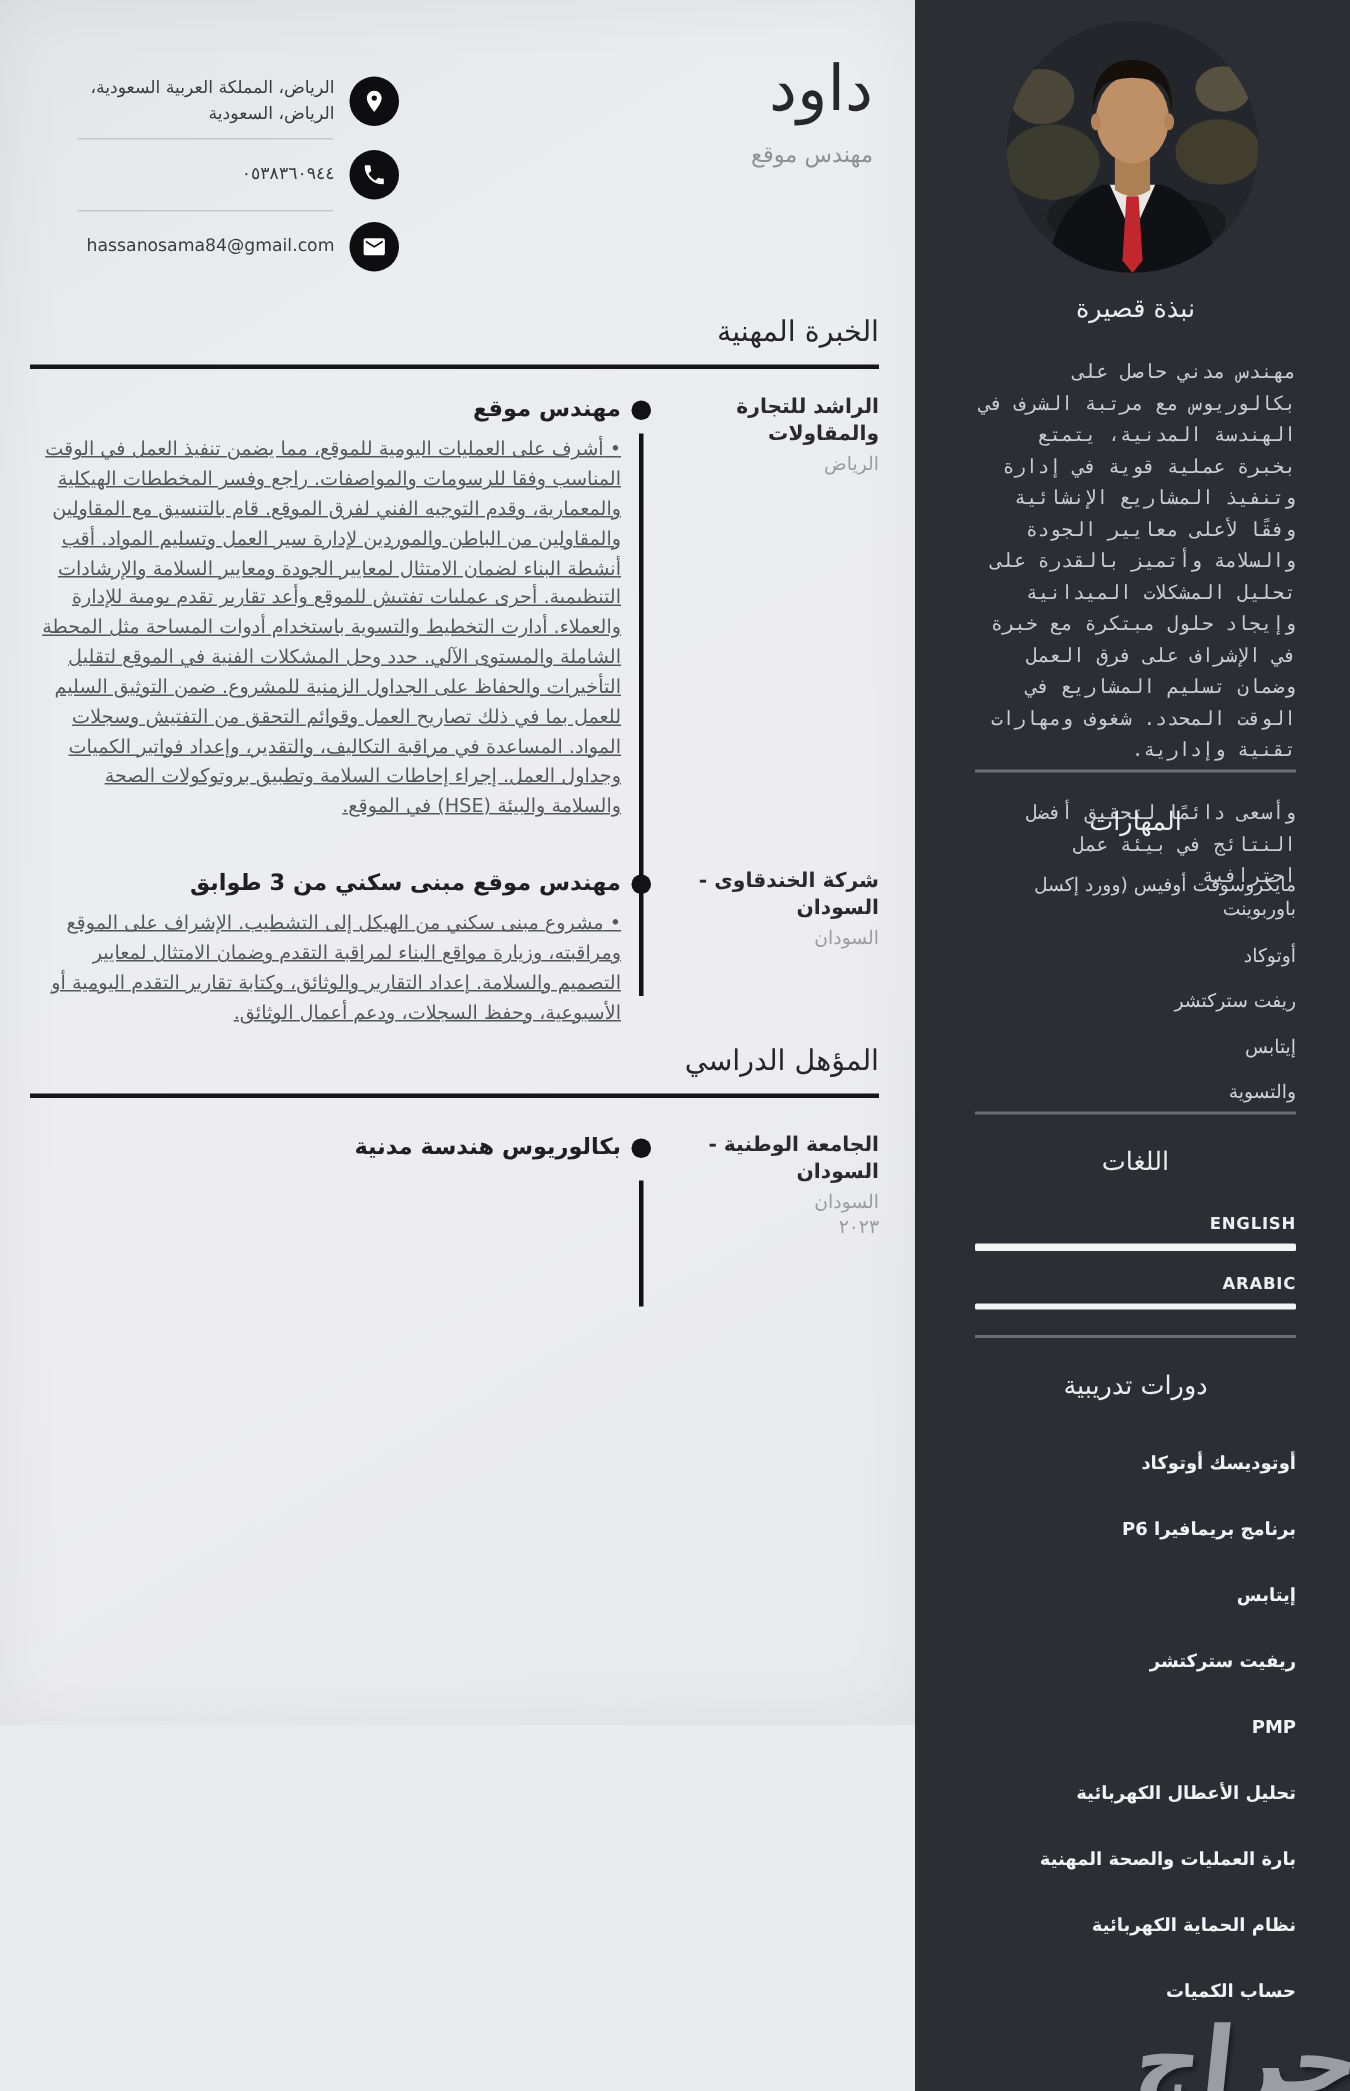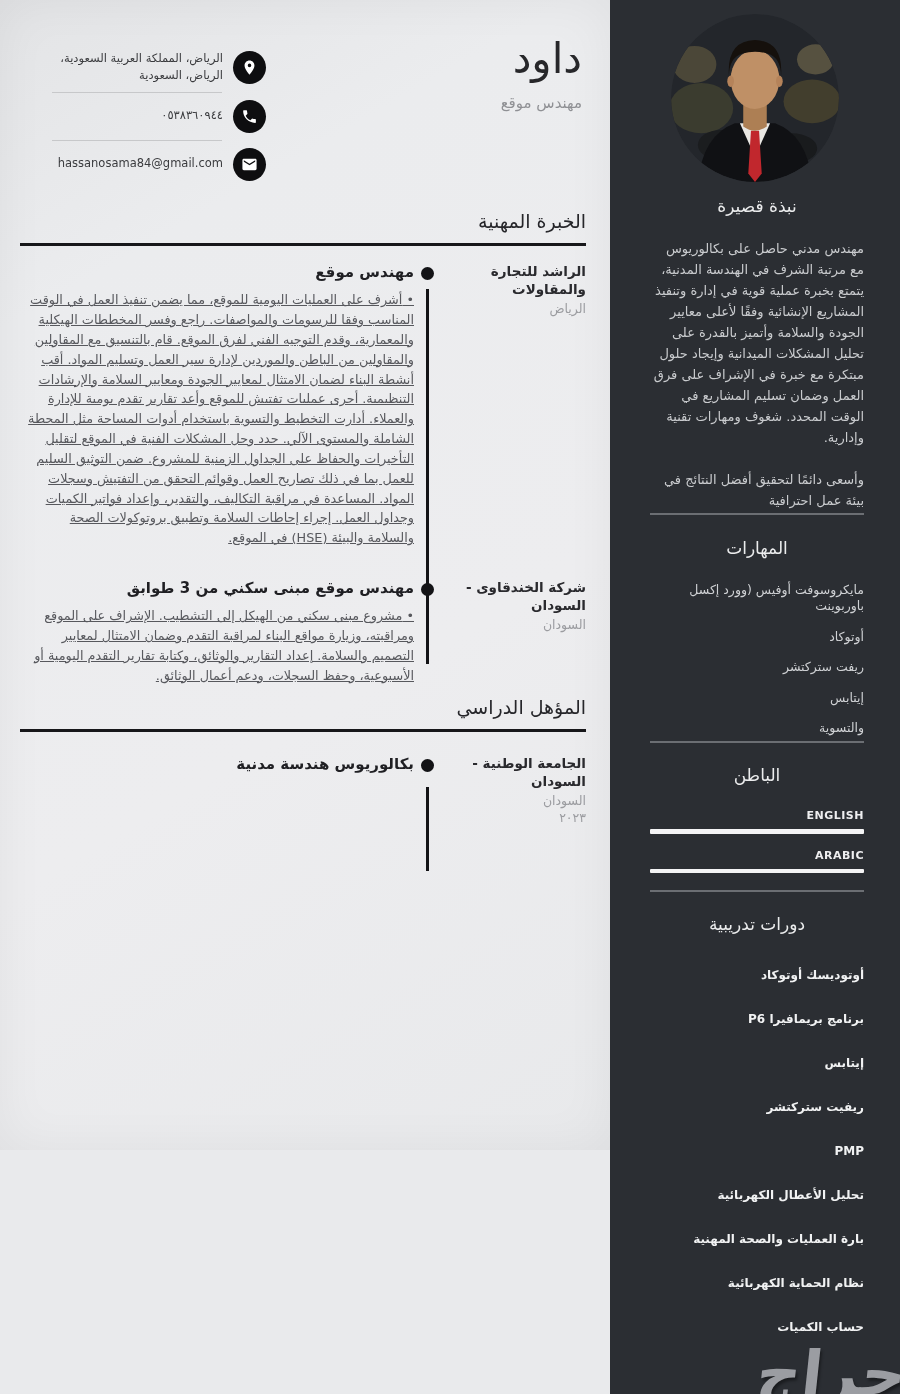--- a/index.html
+++ b/index.html
@@ -51,21 +51,21 @@
   .year{font-size:12.5px;color:#9b9ca0;margin-top:2px;}
   .bullet{margin-top:8px;font-size:12.8px;line-height:1.55;color:#57585d;text-align:right;text-decoration:underline;}
   .bullet::before{content:"•  ";color:#57585d;}
   
   .sidebar{position:absolute;left:610px;top:0;width:290px;height:1394px;background:#2b2e33;overflow:hidden;}
   .photo{position:absolute;top:14px;left:61px;width:168px;height:168px;border-radius:50%;overflow:hidden;}
   .photo svg{display:block;width:100%;height:100%;}
   .sb-heading{font-size:17px;color:#ebeced;font-weight:400;direction:rtl;text-align:center;}
   .sb-abs{position:absolute;left:40px;right:36px;}
   .sb-summary-h{top:196px;}
-  .sb-summary-p{top:238px;font-size:13px;line-height:21px;color:#c9cbce;direction:rtl;text-align:right;}
+  .sb-summary-p{top:238px;font-size:13px;line-height:21px;color:#c9cbce;direction:rtl;text-align:right;font-family:Liberation Mono, monospace;}
   .sb-summary-p .p2{margin-top:21px;}
   .sb-divider{position:absolute;left:40px;right:36px;height:2px;background:#6b6e73;}
   .div-1{top:513px;}
   .div-2{top:741px;}
   .div-3{top:890px;}
   .sb-skills{top:538px;}
   .skills-list{margin-top:24px;}
   .skill-item{font-size:12.5px;color:#cfd1d4;direction:rtl;text-align:right;line-height:16px;margin-bottom:14.5px;}
   .sb-langs{top:765px;}
   .langs-list{margin-top:24px;}
@@ -217,21 +217,21 @@
       <div class="skill-item">أوتوكاد</div>
       <div class="skill-item">ريفت ستركتشر</div>
       <div class="skill-item">إيتابس</div>
       <div class="skill-item">والتسوية</div>
     </div>
   </div>
 
   <div class="sb-divider div-2"></div>
 
   <div class="sb-abs sb-langs">
-    <div class="sb-heading">الباطن</div>
+    <div class="sb-heading">اللغات</div>
     <div class="langs-list">
       <div class="lang-row">
         <div class="lang-label">ENGLISH</div>
         <div class="lang-bar"></div>
       </div>
       <div class="lang-row">
         <div class="lang-label">ARABIC</div>
         <div class="lang-bar"></div>
       </div>
     </div>

